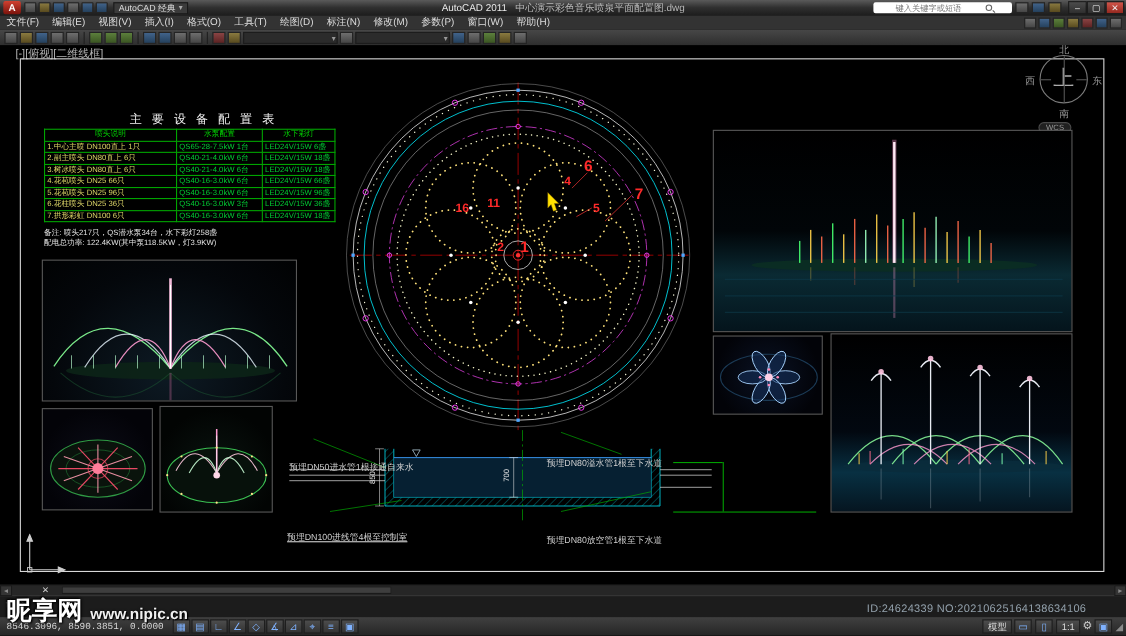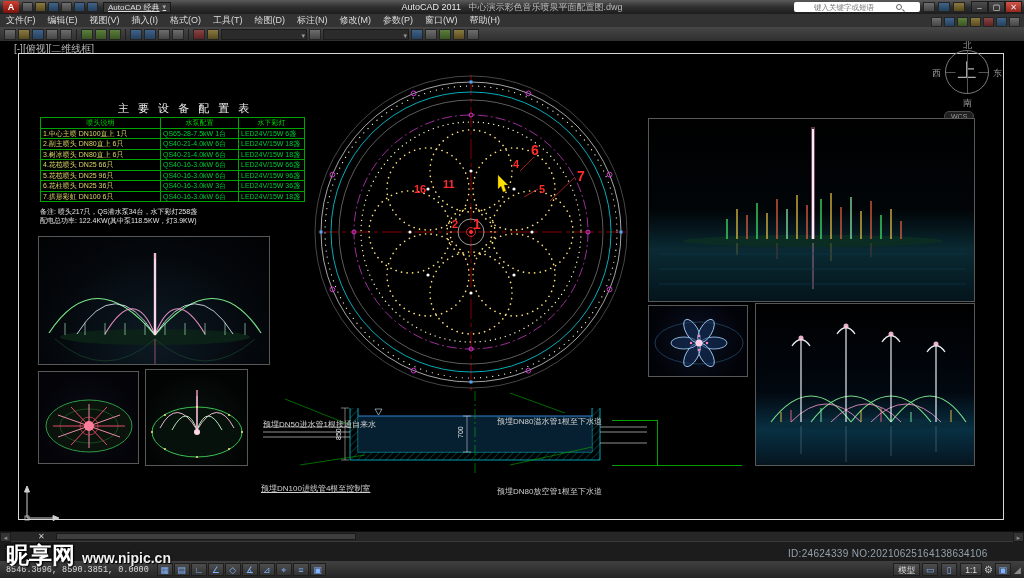--- a/index.html
+++ b/index.html
@@ -14,39 +14,39 @@
     color:#fff;font-weight:bold;font-size:9px;line-height:12px;text-align:center;}
   .qat{display:flex;align-items:center;gap:2px;}
   .qat-i,.mi,.ti{display:inline-block;border:1px solid #242424;}
   .qat-i{width:11px;height:10px;border-radius:1px;}
   .t-a{background:linear-gradient(#6e6e6e,#454545);}
   .t-b{background:linear-gradient(#8a7a40,#584a1e);}
   .t-c{background:linear-gradient(#41638a,#24405c);}
   .t-d{background:linear-gradient(#5c7f3c,#3a5522);}
   .t-e{background:linear-gradient(#8a4444,#5c2222);}
   .ws-box{display:flex;align-items:center;gap:3px;height:11px;margin-left:5px;padding:0 4px;
-    background:#3b3b3b;border:1px solid #191919;font-size:8px;color:#ddd;text-decoration:underline;}
+    background:#3b3b3b;border:1px solid #191919;font-size:8px;color:#ddd;}
   .caret{font-size:7px;color:#aaa;}
   .tb-title{position:absolute;left:262px;width:500px;text-align:center;font-size:9px;color:#eaeaea;
     white-space:nowrap;overflow:hidden;}
   .tb-title .doc{color:#b9b9b9;margin-left:5px;}
   .tb-right{margin-left:auto;display:flex;align-items:center;gap:3px;padding-right:2px;}
   .search{display:flex;align-items:center;background:#fff;height:10px;border-radius:2px;padding:0 18px;}
   .search input{border:none;outline:none;width:82px;height:9px;font-size:7.5px;background:transparent;color:#444;
     font-family:"Liberation Sans",sans-serif;}
   .mag{width:6px;height:6px;border:1px solid #666;border-radius:50%;position:relative;margin-left:2px;}
   .mag::after{content:"";position:absolute;left:5px;top:5px;width:3px;height:1px;background:#666;transform:rotate(45deg);}
   .tb-ico{width:12px;height:10px;border:1px solid #242424;}
   .winbtns{display:flex;margin-left:3px;}
   .wb{width:17px;height:12px;font-size:8px;line-height:11px;text-align:center;color:#eee;
     background:linear-gradient(#4c4c4c,#2e2e2e);border:1px solid #1c1c1c;}
   .wb.close{background:linear-gradient(#d2554a,#93281f);}
 
   .menubar{position:absolute;left:0;top:14px;width:1024px;height:13px;background:#333;
-    display:flex;align-items:flex-end;font-size:9px;color:#ddd;z-index:30;}
+    display:flex;align-items:center;font-size:9px;color:#ddd;z-index:30;}
   .menu-item{padding:0 6px;line-height:13px;white-space:nowrap;}
   .menu-icons{margin-left:auto;display:flex;gap:2px;padding-right:4px;}
   .mi{width:11px;height:10px;}
 
   .toolbar{position:absolute;left:0;top:27px;width:1024px;height:14px;
     background:linear-gradient(#474747,#2e2e2e);display:flex;align-items:center;gap:2px;
     padding-left:4px;z-index:30;}
   .ti{width:12px;height:11px;}
   .sep{width:1px;height:11px;background:#1f1f1f;margin:0 2px;}
   .tdrop{width:86px;height:11px;background:#2b2b2b;border:1px solid #1c1c1c;position:relative;}

